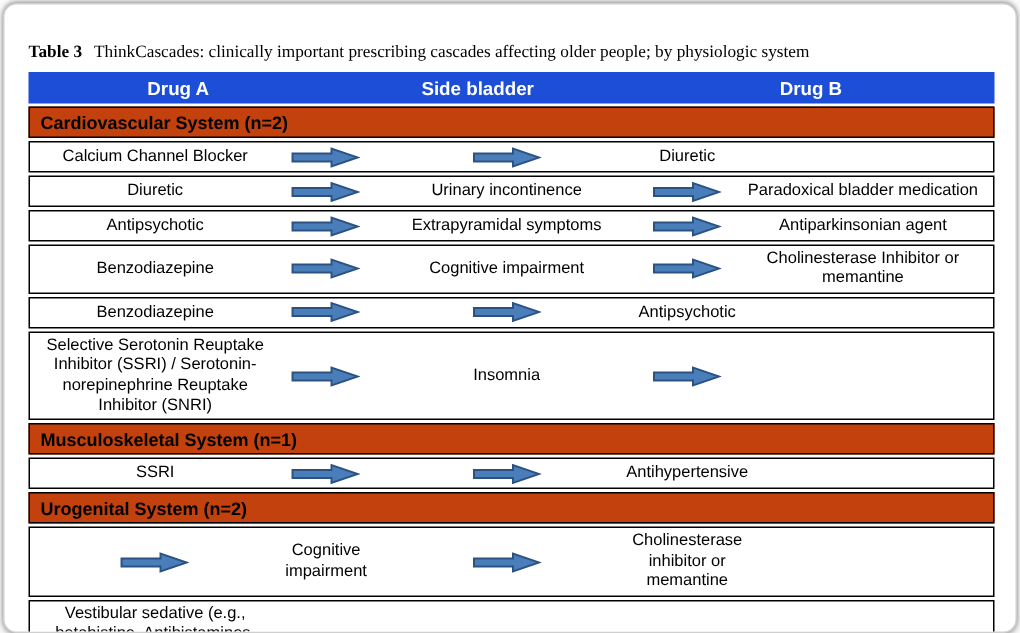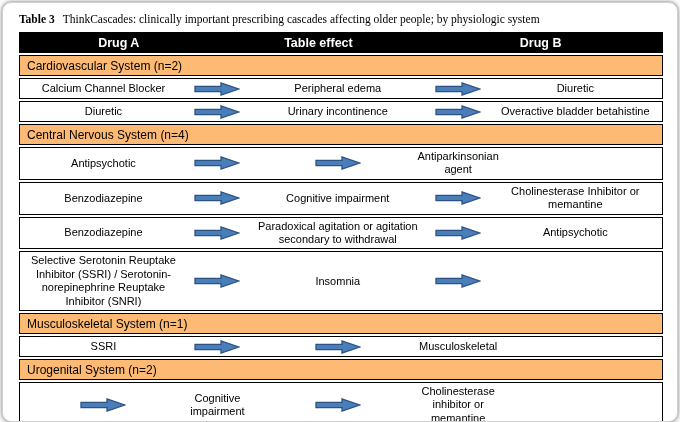--- a/index.html
+++ b/index.html
@@ -7,34 +7,34 @@
     position:relative; width:680px; height:422px; box-sizing:border-box;
     font-family:"Liberation Sans", sans-serif; color:#000; overflow:hidden;
   }
   .card {
     position:absolute; left:2px; top:2px; right:2px; bottom:0;
     background:#ffffff; border:1px solid #cfcfcf; border-radius:9px;
     box-shadow:0 1px 4px rgba(0,0,0,0.35), 0 -1px 3px rgba(0,0,0,0.22);
     box-sizing:border-box; padding:8px 16px 0 16px; overflow:hidden;
   }
   .caption {
-    font-family:"Liberation Serif", serif; font-size:11.5px; margin:2px 0 7px 0;
+    font-family:"Liberation Serif", serif; font-size:11.5px; margin:18px 0 7px 0;
     color:#000;
   }
   .caption b { margin-right:8px; }
   .tbl { width:644px; }
   .thead {
     display:grid; grid-template-columns:31% 31% 38%;
-    background:#000000; color:#fff; font-weight:bold; font-size:12.5px;
+    background:#1d4ed8; color:#fff; font-weight:bold; font-size:12.5px;
     min-height:21px; align-items:center; text-align:center;
   }
   .section-header {
     display:flex; align-items:center;
-    background:#fdba74; border:1.5px solid #000; box-sizing:border-box;
-    font-weight:normal; font-size:12px; min-height:21px; padding:0 0 0 7px;
+    background:#c2410c; border:1.5px solid #000; box-sizing:border-box;
+    font-weight:bold; font-size:12px; min-height:21px; padding:0 0 0 7px;
     margin-top:2px;
   }
   .trow {
     display:grid; grid-template-columns:26% 9.5% 28% 9.5% 27%;
     border:1.4px solid #000; box-sizing:border-box; background:#fff;
     align-items:center; justify-items:center; text-align:center;
     font-size:11px; line-height:1.22; min-height:21px; margin-top:2px;
   }
   .trow .cell { padding:2px 3px; }
   .trow .acell { display:flex; align-items:center; justify-content:center; }
@@ -47,63 +47,62 @@
 <div class="page">
   <div class="card">
 
     <div class="caption">
       <b>Table 3</b><span>ThinkCascades: clinically important prescribing cascades affecting older people; by physiologic system</span>
     </div>
 
     <div class="tbl">
       <div class="thead">
         <div class="hcell">Drug A</div>
-        <div class="hcell">Table effect</div>
+        <div class="hcell">Side bladder</div>
         <div class="hcell">Drug B</div>
       </div>
       <div class="tbody" id="table-body">
           <div class="section-header">Cardiovascular System (n=2)</div>
           <div class="trow">
             <div class="cell">Calcium Channel Blocker</div>
             <div class="acell">
               <svg width="46" height="14" viewBox="0 0 46 14">
                 <polygon points="1,4.3 27,4.3 27,1 44.5,7 27,13 27,9.7 1,9.7" fill="#4A7EBB" stroke="#2C5282" stroke-width="1.3"></polygon>
               </svg>
             </div>
-            <div class="cell">Peripheral edema</div>
             <div class="acell">
               <svg width="46" height="14" viewBox="0 0 46 14">
                 <polygon points="1,4.3 27,4.3 27,1 44.5,7 27,13 27,9.7 1,9.7" fill="#4A7EBB" stroke="#2C5282" stroke-width="1.3"></polygon>
               </svg>
             </div>
             <div class="cell">Diuretic</div>
           </div>
           <div class="trow">
             <div class="cell">Diuretic</div>
             <div class="acell">
               <svg width="46" height="14" viewBox="0 0 46 14">
                 <polygon points="1,4.3 27,4.3 27,1 44.5,7 27,13 27,9.7 1,9.7" fill="#4A7EBB" stroke="#2C5282" stroke-width="1.3"></polygon>
               </svg>
             </div>
             <div class="cell">Urinary incontinence</div>
             <div class="acell">
               <svg width="46" height="14" viewBox="0 0 46 14">
                 <polygon points="1,4.3 27,4.3 27,1 44.5,7 27,13 27,9.7 1,9.7" fill="#4A7EBB" stroke="#2C5282" stroke-width="1.3"></polygon>
               </svg>
             </div>
-            <div class="cell">Overactive bladder betahistine</div>
+            <div class="cell">Paradoxical bladder medication</div>
           </div>
-          <div class="section-header">Central Nervous System (n=4)</div>
           <div class="trow">
             <div class="cell">Antipsychotic</div>
             <div class="acell">
               <svg width="46" height="14" viewBox="0 0 46 14">
                 <polygon points="1,4.3 27,4.3 27,1 44.5,7 27,13 27,9.7 1,9.7" fill="#4A7EBB" stroke="#2C5282" stroke-width="1.3"></polygon>
               </svg>
             </div>
+            <div class="cell">Extrapyramidal symptoms</div>
             <div class="acell">
               <svg width="46" height="14" viewBox="0 0 46 14">
                 <polygon points="1,4.3 27,4.3 27,1 44.5,7 27,13 27,9.7 1,9.7" fill="#4A7EBB" stroke="#2C5282" stroke-width="1.3"></polygon>
               </svg>
             </div>
             <div class="cell">Antiparkinsonian agent</div>
           </div>
           <div class="trow">
             <div class="cell">Benzodiazepine</div>
             <div class="acell">
@@ -119,21 +118,20 @@
             </div>
             <div class="cell">Cholinesterase Inhibitor or memantine</div>
           </div>
           <div class="trow">
             <div class="cell">Benzodiazepine</div>
             <div class="acell">
               <svg width="46" height="14" viewBox="0 0 46 14">
                 <polygon points="1,4.3 27,4.3 27,1 44.5,7 27,13 27,9.7 1,9.7" fill="#4A7EBB" stroke="#2C5282" stroke-width="1.3"></polygon>
               </svg>
             </div>
-            <div class="cell">Paradoxical agitation or agitation secondary to withdrawal</div>
             <div class="acell">
               <svg width="46" height="14" viewBox="0 0 46 14">
                 <polygon points="1,4.3 27,4.3 27,1 44.5,7 27,13 27,9.7 1,9.7" fill="#4A7EBB" stroke="#2C5282" stroke-width="1.3"></polygon>
               </svg>
             </div>
             <div class="cell">Antipsychotic</div>
           </div>
           <div class="trow">
             <div class="cell">Selective Serotonin Reuptake Inhibitor (SSRI) / Serotonin-norepinephrine Reuptake Inhibitor (SNRI)</div>
             <div class="acell">
@@ -154,21 +152,21 @@
             <div class="acell">
               <svg width="46" height="14" viewBox="0 0 46 14">
                 <polygon points="1,4.3 27,4.3 27,1 44.5,7 27,13 27,9.7 1,9.7" fill="#4A7EBB" stroke="#2C5282" stroke-width="1.3"></polygon>
               </svg>
             </div>
             <div class="acell">
               <svg width="46" height="14" viewBox="0 0 46 14">
                 <polygon points="1,4.3 27,4.3 27,1 44.5,7 27,13 27,9.7 1,9.7" fill="#4A7EBB" stroke="#2C5282" stroke-width="1.3"></polygon>
               </svg>
             </div>
-            <div class="cell">Musculoskeletal</div>
+            <div class="cell">Antihypertensive</div>
           </div>
           <div class="section-header">Urogenital System (n=2)</div>
           <div class="trow">
             <div class="acell">
               <svg width="46" height="14" viewBox="0 0 46 14">
                 <polygon points="1,4.3 27,4.3 27,1 44.5,7 27,13 27,9.7 1,9.7" fill="#4A7EBB" stroke="#2C5282" stroke-width="1.3"></polygon>
               </svg>
             </div>
             <div class="cell">Cognitive impairment</div>
             <div class="acell">

